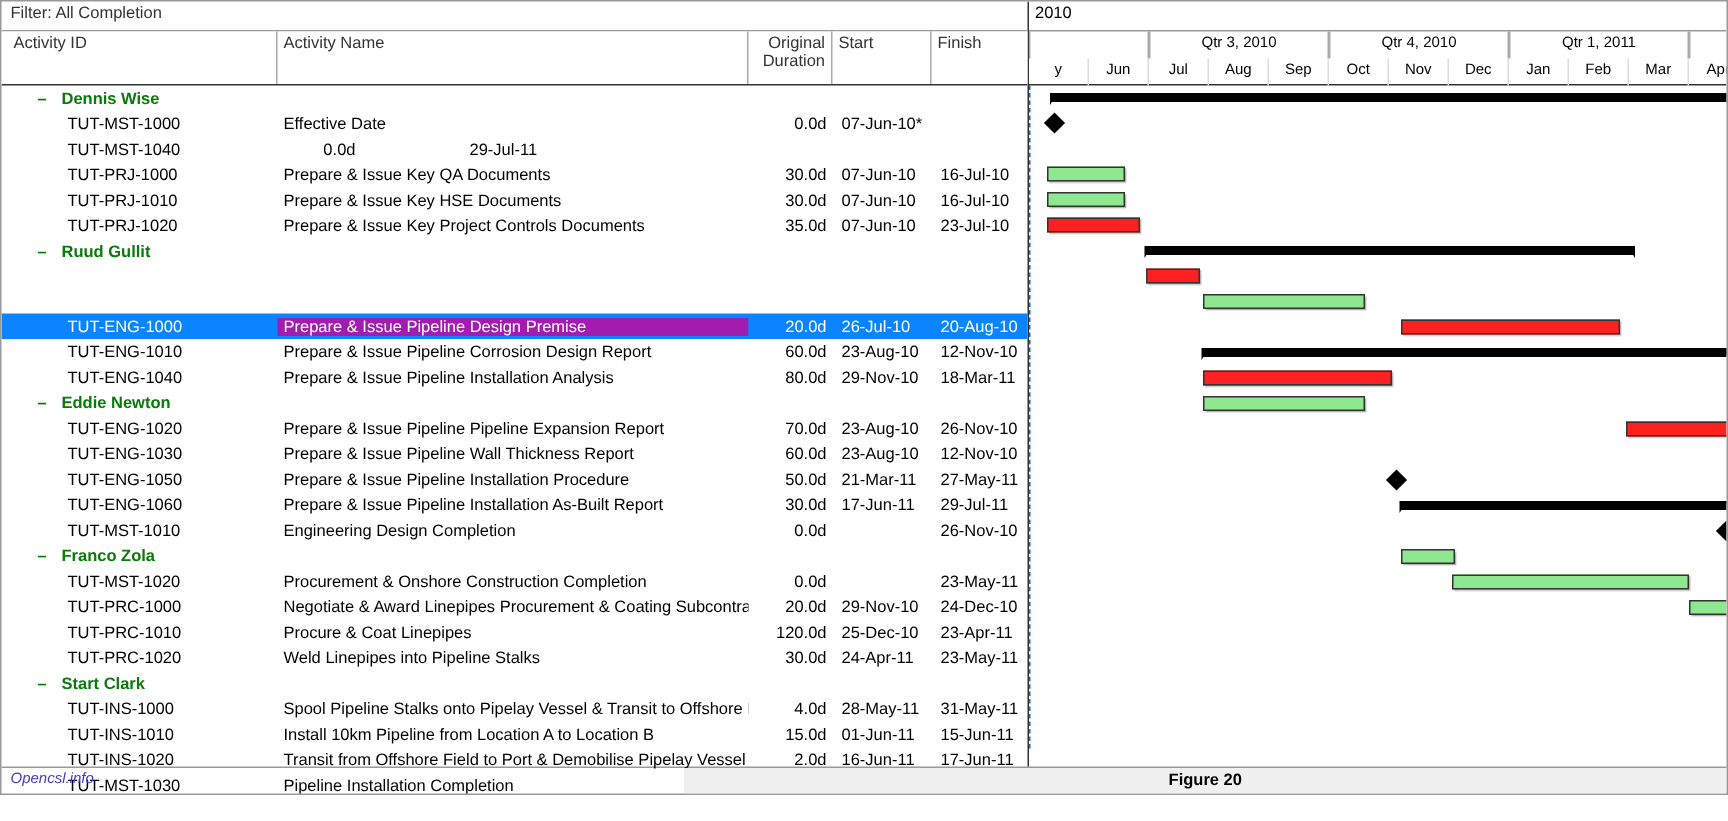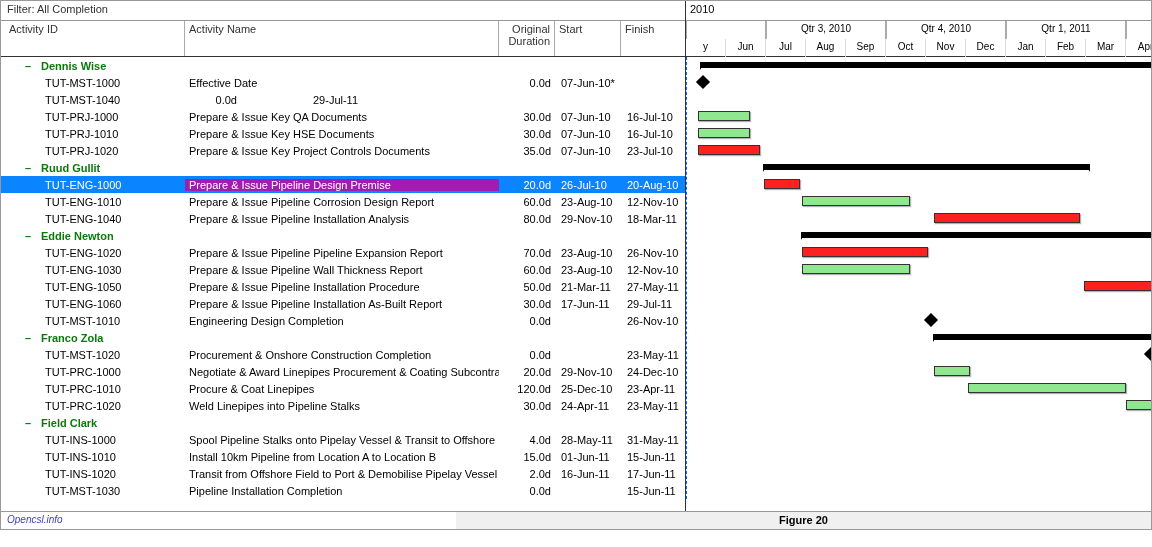--- a/index.html
+++ b/index.html
@@ -25,21 +25,21 @@
     .row .cell { padding: 0 4px; overflow: hidden; white-space: nowrap; }
     .cell.id { width: 184px; }
     .cell.name { width: 314px; }
     .cell.dur { width: 56px; text-align: right; }
     .cell.start { width: 66px; padding-left: 6px; }
     .cell.finish { width: 62px; padding-left: 6px; }
     
     .group-row .cell.id { color: #0a7a0a; font-weight: bold; padding-left: 24px; }
     .toggle { color: #0a7a0a; font-weight: bold; margin-right: 6px; display: inline-block; width: 10px; }
     .activity-row .cell.id { padding-left: 44px; }
-    .activity-row.selected { background: #0a84ff; color: #fff; }
+    .activity-row.selected { background: #0a84ff; color: #fff; margin-top: 33px; }
     .activity-row.selected .cell.name { background: #a21caf; }
     .activity-row.selected .cell.dur,
     .activity-row.selected .cell.start,
     .activity-row.selected .cell.finish { background: #0a84ff; }
     
     .gantt-header { height: 36px; border-bottom: 1px solid #333; position: relative; }
     .gantt-header .top-labels, .gantt-header .month-labels { display: flex; height: 18px; }
     .qtr { border-right: 1px solid #aaa; border-left: 1px solid #aaa; text-align: center; flex-shrink: 0; padding-top:2px; font-size:10px; }
     .mon { border-right: 1px solid #ddd; text-align: center; flex-shrink: 0; font-size: 10px; padding-top:2px; }
     
@@ -220,21 +220,21 @@
             <div class="cell finish">23-Apr-11</div>
           </div>
           <div class="row activity-row">
             <div class="cell id">TUT-PRC-1020</div>
             <div class="cell name">Weld Linepipes into Pipeline Stalks</div>
             <div class="cell dur">30.0d</div>
             <div class="cell start">24-Apr-11</div>
             <div class="cell finish">23-May-11</div>
           </div>
           <div class="row group-row">
-            <div class="cell id"><span class="toggle">–</span><span>Field Clark</span></div>
+            <div class="cell id"><span class="toggle">–</span><span>Start Clark</span></div>
             <div class="cell name"></div>
             <div class="cell dur"></div>
             <div class="cell start"></div>
             <div class="cell finish"></div>
           </div>
           <div class="row activity-row">
             <div class="cell id">TUT-INS-1000</div>
             <div class="cell name">Spool Pipeline Stalks onto Pipelay Vessel &amp; Transit to Offshore Field</div>
             <div class="cell dur">4.0d</div>
             <div class="cell start">28-May-11</div>

